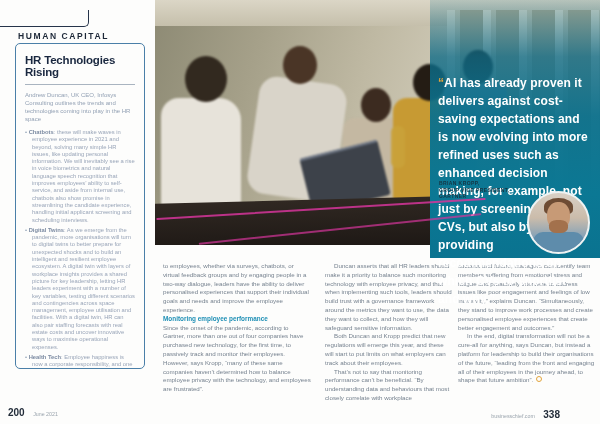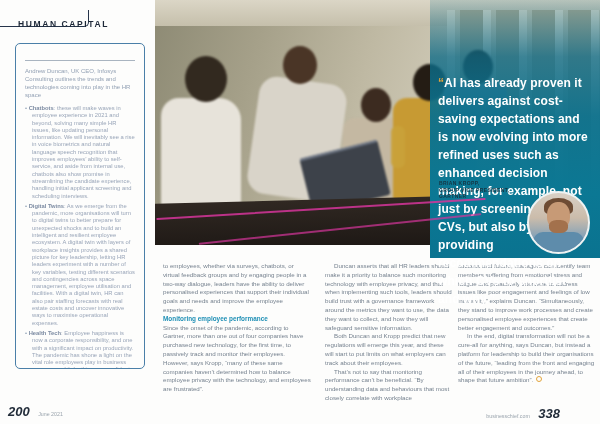--- a/index.html
+++ b/index.html
@@ -3,21 +3,21 @@
 <meta charset="utf-8">
 <style>
   html,body{margin:0;padding:0;background:#e9e9e9;}
   #spread{position:relative;width:600px;height:424px;background:#fdfdfc;overflow:hidden;
           font-family:"Liberation Sans",sans-serif;color:#1a2742;}
 
   
   .kicker-line{position:absolute;left:0;top:10px;width:88px;height:16px;
                border-bottom:1.2px solid #26344a;border-right:1.2px solid #26344a;
                border-bottom-right-radius:5px;}
-  .kicker{position:absolute;left:18px;top:19px;font-size:8.5px;font-weight:bold;
+  .kicker{position:absolute;left:18px;top:31px;font-size:8.5px;font-weight:bold;
           letter-spacing:1.6px;color:#1d2838;}
 
   
   .title-box{position:absolute;left:15px;top:43px;width:130px;height:326px;
              border:1.5px solid #4a7fa8;border-radius:5px;box-sizing:border-box;
              padding:10px 9px 6px 9px;background:#fdfdfc;overflow:hidden;}
   .title-box h1{margin:0;font-size:11.5px;letter-spacing:-0.2px;color:#19273f;}
   .title-rule{border-bottom:1px solid #a9b4c0;margin:6px 0 6px 0;}
   .intro{margin:0 0 6px 0;font-size:6px;line-height:8px;color:#93a1b4;}
   .bullets{margin:0;padding:0;list-style:none;font-size:5.8px;line-height:7.3px;color:#99a5b8;}
@@ -84,21 +84,21 @@
   .col-2{left:325px;width:127px;height:150px;overflow:hidden;}
   .col-3{left:458px;width:137px;height:140px;overflow:hidden;}
   .ind{text-indent:9px;}
   .col-head{font-size:6.4px;font-weight:bold;color:#1e8fb5;margin:5px 0 2px 0;}
   .endmark{display:inline-block;width:4px;height:4px;border:1px solid #e3a43b;border-radius:50%;
            vertical-align:baseline;margin-left:1px;}
 
   
   .footer-left{position:absolute;left:8px;top:402px;}
   .footer-right{position:absolute;right:40px;top:404px;text-align:right;}
-  .pgnum{font-size:13px;font-weight:bold;color:#232d3a;font-style:italic;}
+  .pgnum{font-size:10px;font-weight:bold;color:#232d3a;}
   .fmeta{font-size:5.3px;color:#9aa4ad;margin:0 4px;}
 </style>
 </head>
 <body>
 
 <div id="spread">
 
   <div class="photo">
     <div class="ph-beam"></div>
     <div class="ph-window"></div>
@@ -136,20 +136,21 @@
     </div>
   </div>
 
   <div class="streak streak-a"></div>
   <div class="streak streak-b"></div>
 
   <div class="kicker-line"></div>
   <div class="kicker">HUMAN CAPITAL</div>
 
   <div class="title-box">
+    <h1>HR Technologies Rising</h1>
     <div class="title-rule"></div>
     <p class="intro">Andrew Duncan, UK CEO, Infosys Consulting outlines the trends and technologies coming into play in the HR space</p>
     <ul class="bullets">
       <li><span class="lead">Chatbots</span><span>: these will make waves in employee experience in 2021 and beyond, solving many simple HR issues, like updating personal information. We will inevitably see a rise in voice biometrics and natural language speech recognition that improves employees’ ability to self-service, and aside from internal use, chatbots also show promise in streamlining the candidate experience, handling initial applicant screening and scheduling interviews.</span></li>
       <li><span class="lead">Digital Twins</span><span>: As we emerge from the pandemic, more organisations will turn to digital twins to better prepare for unexpected shocks and to build an intelligent and resilient employee ecosystem. A digital twin with layers of workplace insights provides a shared picture for key leadership, letting HR leaders experiment with a number of key variables, testing different scenarios and contingencies across space management, employee utilisation and facilities. With a digital twin, HR can also pair staffing forecasts with real estate costs and uncover innovative ways to maximise operational expenses.</span></li>
       <li><span class="lead">Health Tech</span><span>: Employee happiness is now a corporate responsibility, and one with a significant impact on productivity. The pandemic has shone a light on the vital role employees play in business success, and ‘talent’ is more confident in expressing their needs to employers. Consequently, we will see the concept of Health Tech making its way into HR, supporting and monitoring physical fitness and the emotional and mental health of employees, from virtual meditation classes to AI-powered therapists.</span></li>
     </ul>
   </div>
 
   <div class="bodycol col-1">

